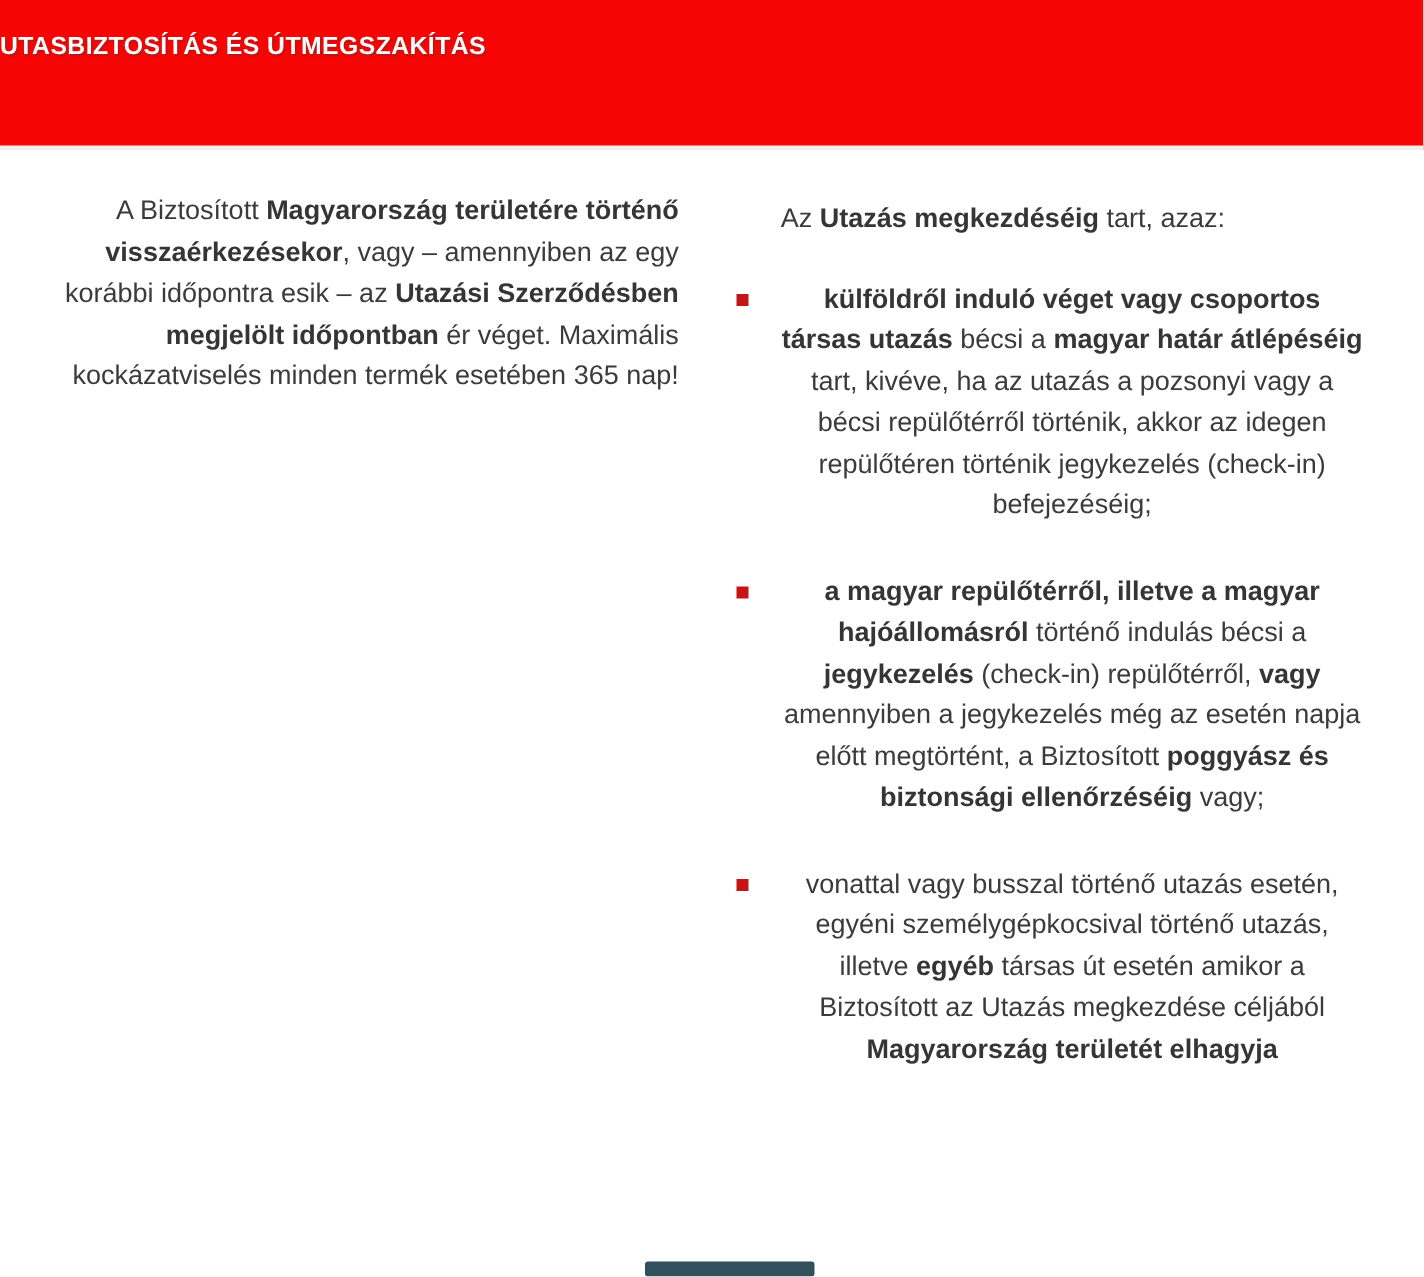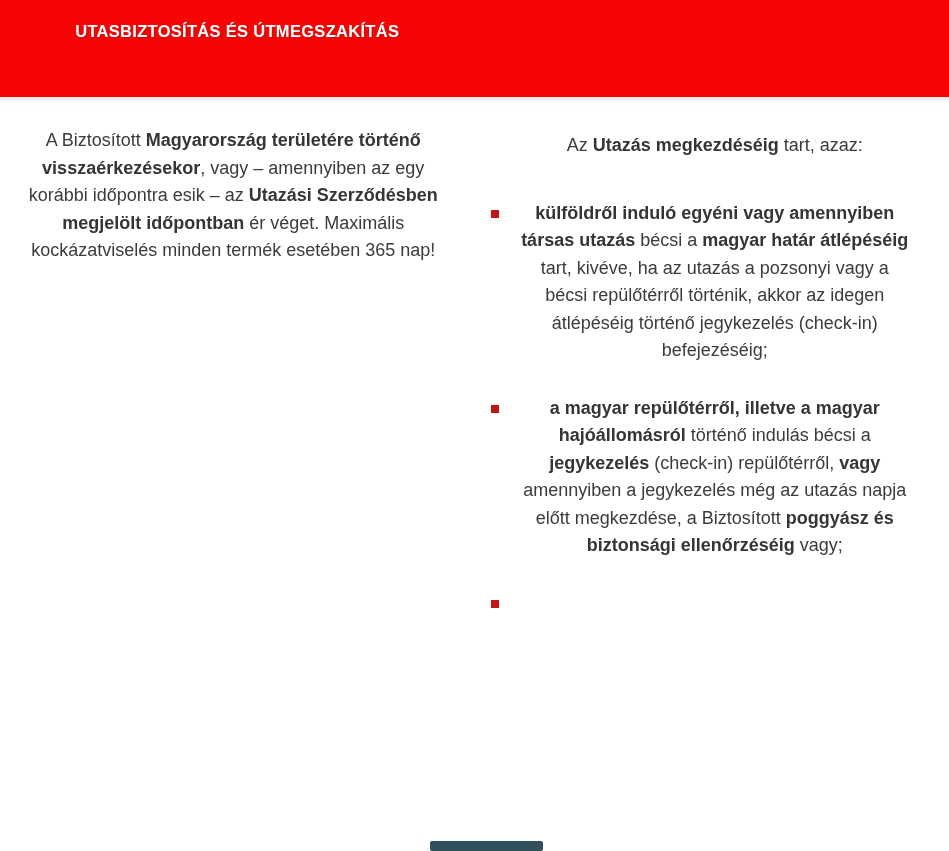--- a/index.html
+++ b/index.html
@@ -16,52 +16,52 @@
   
   .header-band {
     display: flex;
     width: 100%;
     height: 100px;
     background: #f70505;
     border-bottom: 3px solid #f0eded;
   }
   .header-cell {
     width: 50%;
-    text-align: center;
+    text-align: left;
     padding-top: 22px;
     color: #ffffff;
     font-size: 16.5px;
     font-weight: 700;
     letter-spacing: 0.3px;
     text-shadow: 1px 1px 1px rgba(60,60,60,0.35);
   }
 
   
   .columns {
     display: flex;
     width: 100%;
     align-items: flex-start;
   }
   .col-left {
     width: 50%;
     padding: 27px 22px 0 14px;
     font-size: 18px;
     line-height: 27.5px;
-    text-align: center;
+    text-align: right;
   }
   .col-right {
     width: 50%;
     padding-top: 32px;
     font-size: 18px;
     line-height: 27.5px;
   }
   .intro-line {
-    text-align: center;
+    text-align: left;
     padding: 0 40px 0 46px;
-    margin-bottom: 40px;
+    margin-bottom: 26px;
   }
   ul.bullet-list {
     list-style: none;
   }
   ul.bullet-list li {
     position: relative;
     text-align: center;
     padding: 0 40px 0 46px;
     margin-bottom: 30px;
   }
@@ -98,27 +98,28 @@
 
   <div class="col-left">
     <p><span>A Biztosított </span><b>Magyarország területére történő visszaérkezésekor</b><span>, vagy – amennyiben az egy korábbi időpontra esik – az </span><b>Utazási Szerződésben megjelölt időpontban</b><span> ér véget. Maximális kockázatviselés minden termék esetében 365 nap!</span></p>
   </div>
 
   <div class="col-right">
     <p class="intro-line"><span>Az </span><b>Utazás megkezdéséig</b><span> tart, azaz:</span></p>
     <ul class="bullet-list">
         <li>
     <span class="bullet-sq"></span>
-    <span class="li-text"><b>külföldről induló egyéni vagy amennyiben társas utazás</b><span> bécsi a </span><b>magyar határ átlépéséig</b><span> tart, kivéve, ha az utazás a pozsonyi vagy a bécsi repülőtérről történik, akkor az idegen átlépéséig történő jegykezelés (check-in) befejezéséig;</span></span>
+    <span class="li-text"><b>külföldről induló véget vagy csoportos társas utazás</b><span> bécsi a </span><b>magyar határ átlépéséig</b><span> tart, kivéve, ha az utazás a pozsonyi vagy a bécsi repülőtérről történik, akkor az idegen repülőtéren történik jegykezelés (check-in) befejezéséig;</span></span>
   </li>
         <li>
     <span class="bullet-sq"></span>
-    <span class="li-text"><b>a magyar repülőtérről, illetve a magyar hajóállomásról</b><span> történő indulás bécsi a </span><b>jegykezelés</b><span> (check-in) repülőtérről, </span><b>vagy</b><span> amennyiben a jegykezelés még az utazás napja előtt megkezdése, a Biztosított </span><b>poggyász és biztonsági ellenőrzéséig</b><span> vagy;</span></span>
+    <span class="li-text"><b>a magyar repülőtérről, illetve a magyar hajóállomásról</b><span> történő indulás bécsi a </span><b>jegykezelés</b><span> (check-in) repülőtérről, </span><b>vagy</b><span> amennyiben a jegykezelés még az esetén napja előtt megtörtént, a Biztosított </span><b>poggyász és biztonsági ellenőrzéséig</b><span> vagy;</span></span>
   </li>
         <li>
     <span class="bullet-sq"></span>
+    <span class="li-text"><span>vonattal vagy busszal történő utazás esetén, egyéni személygépkocsival történő utazás, illetve </span><b>egyéb</b><span> társas út esetén amikor a Biztosított az Utazás megkezdése céljából </span><b>Magyarország területét elhagyja</b></span>
   </li>
       </ul>
   </div>
 
 </div>
 
 <div class="scrollbar-thumb"></div>
 
 </body></html>

